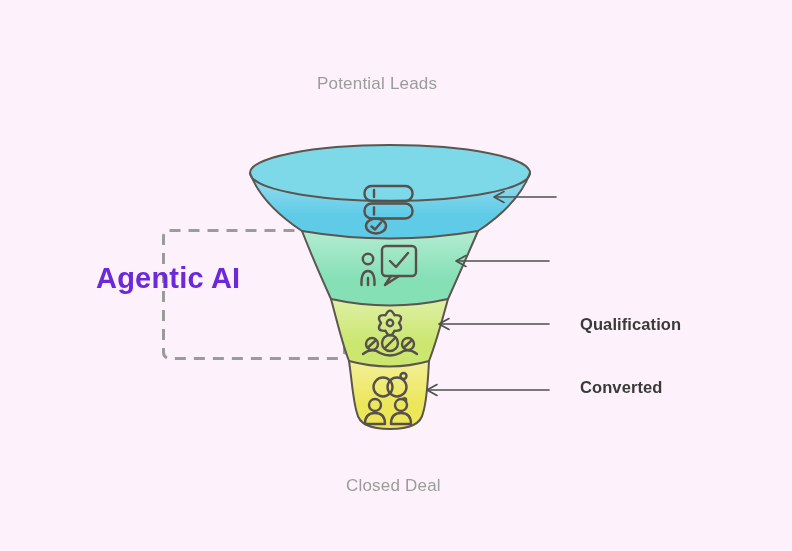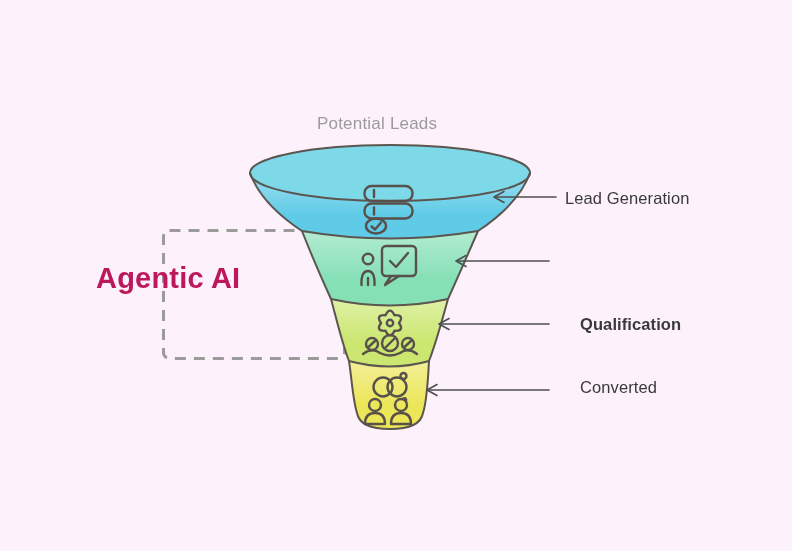--- a/index.html
+++ b/index.html
@@ -5,23 +5,23 @@
   html,body{margin:0;padding:0;}
   .stage{
     position:relative;
     width:792px;height:551px;
     background:#fdf2fb;
     overflow:hidden;
     font-family:"Liberation Sans", sans-serif;
   }
   .stage svg{position:absolute;left:0;top:0;}
   .txt{position:absolute;white-space:nowrap;}
-  .muted{color:#9b9b9b;font-size:17px;letter-spacing:.2px;margin-top:40px;}
+  .muted{color:#9b9b9b;font-size:17px;letter-spacing:.2px;}
   .stage-label{color:#3a3a3a;font-size:16.5px;letter-spacing:.1px;}
-  .annotation{color:#be185d;font-size:29px;font-weight:700;letter-spacing:.2px;}
+  .annotation{color:#6d28d9;font-size:29px;font-weight:700;letter-spacing:.2px;}
 </style>
 </head>
 <body>
 
 <div class="stage">
 
   <svg width="792" height="551" viewBox="0 0 792 551">
     <defs>
       <linearGradient id="shine" x1="0" y1="0" x2="0" y2="1">
         <stop offset="0" stop-color="#ffffff" stop-opacity="0.38"></stop>
@@ -113,22 +113,22 @@
       </g>
       <g>
         <line x1="428" y1="390" x2="549" y2="390"></line>
         <polyline points="437,384.5 427,390 437,395.5"></polyline>
       </g>
     </g>
   </svg>
 
   <div class="txt muted" style="left:317px;top:74px;">Potential Leads</div>
 
+  <div class="txt muted" style="left:346px;top:476px;">Closed Deal</div>
 
   <div class="txt annotation" style="left:96px;top:262px;">Agentic AI</div>
 
-  <div class="txt stage-label" style="left:565px;top:189px;">Lead Generation</div>
 
 
   <div class="txt stage-label" style="left:580px;top:315px;font-weight:bold;">Qualification</div>
 
-  <div class="txt stage-label" style="left:580px;top:378px;">Converted</div>
+  <div class="txt stage-label" style="left:580px;top:378px;font-weight:bold;">Converted</div>
 </div>
 
 </body></html>

